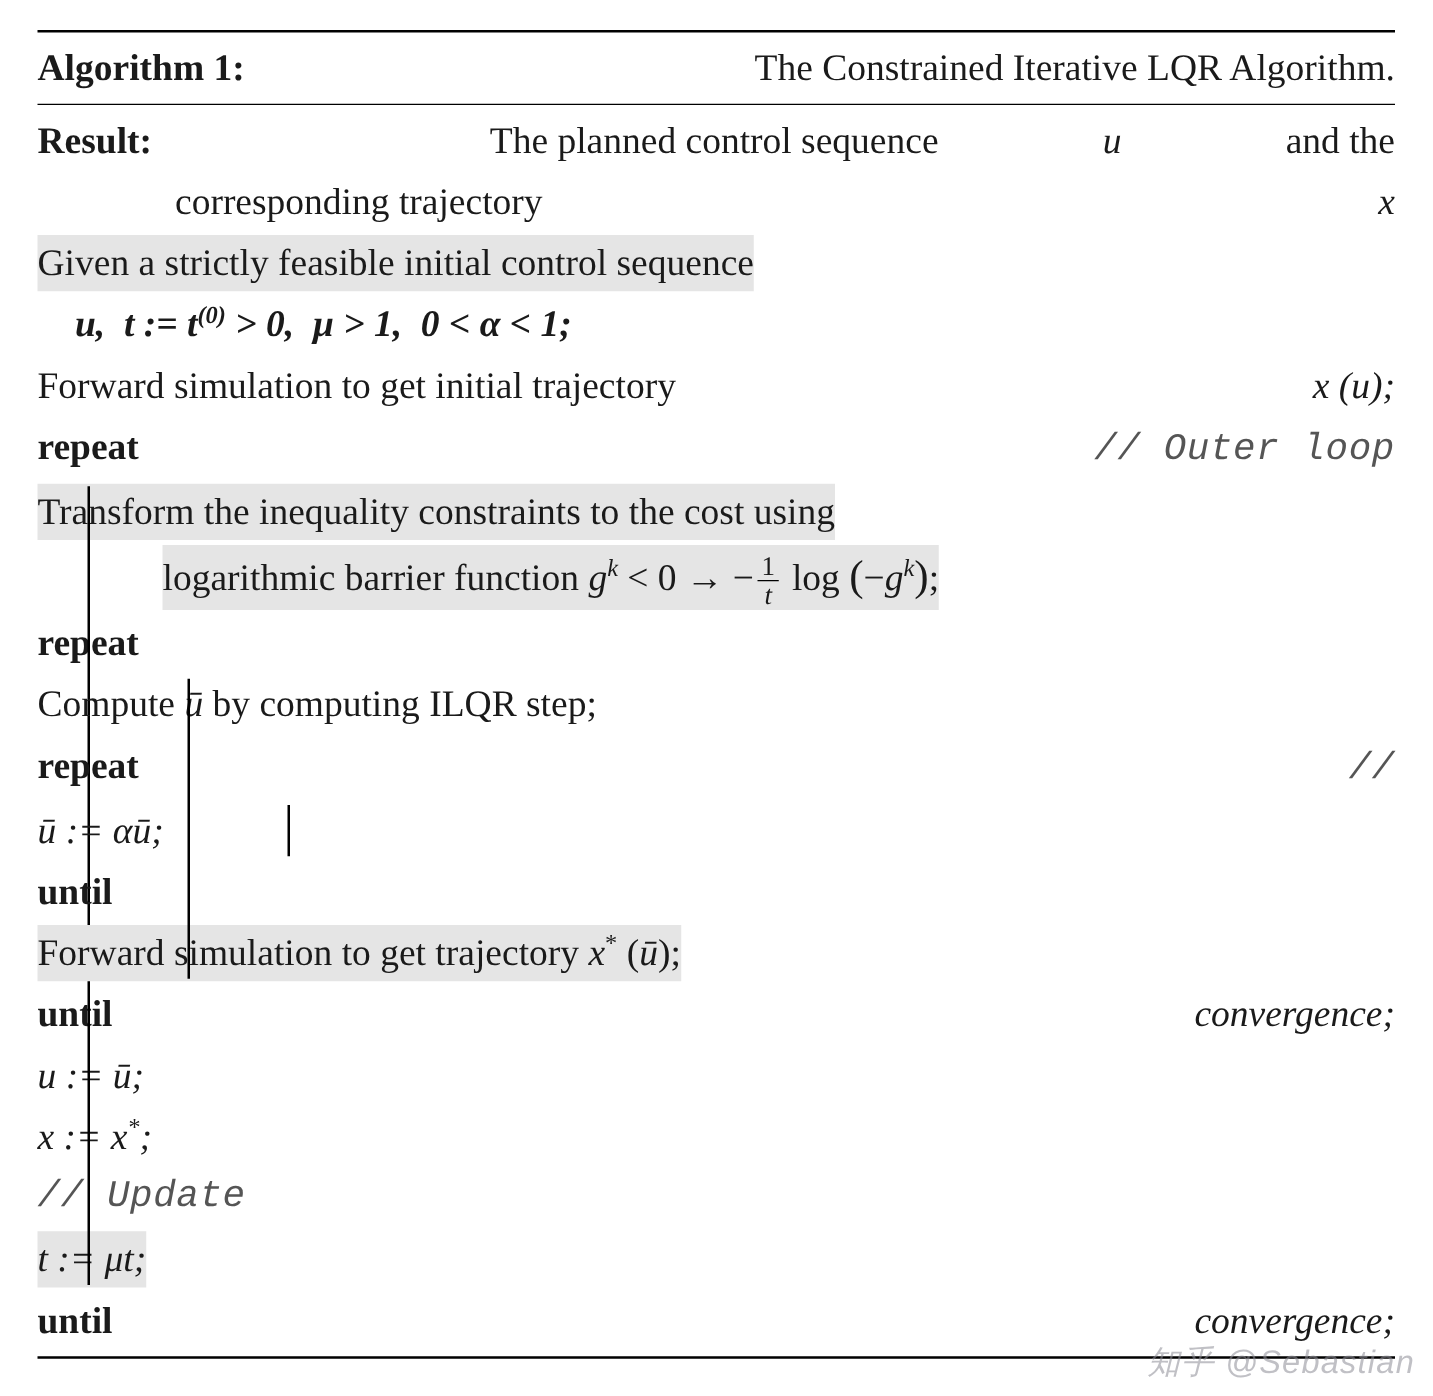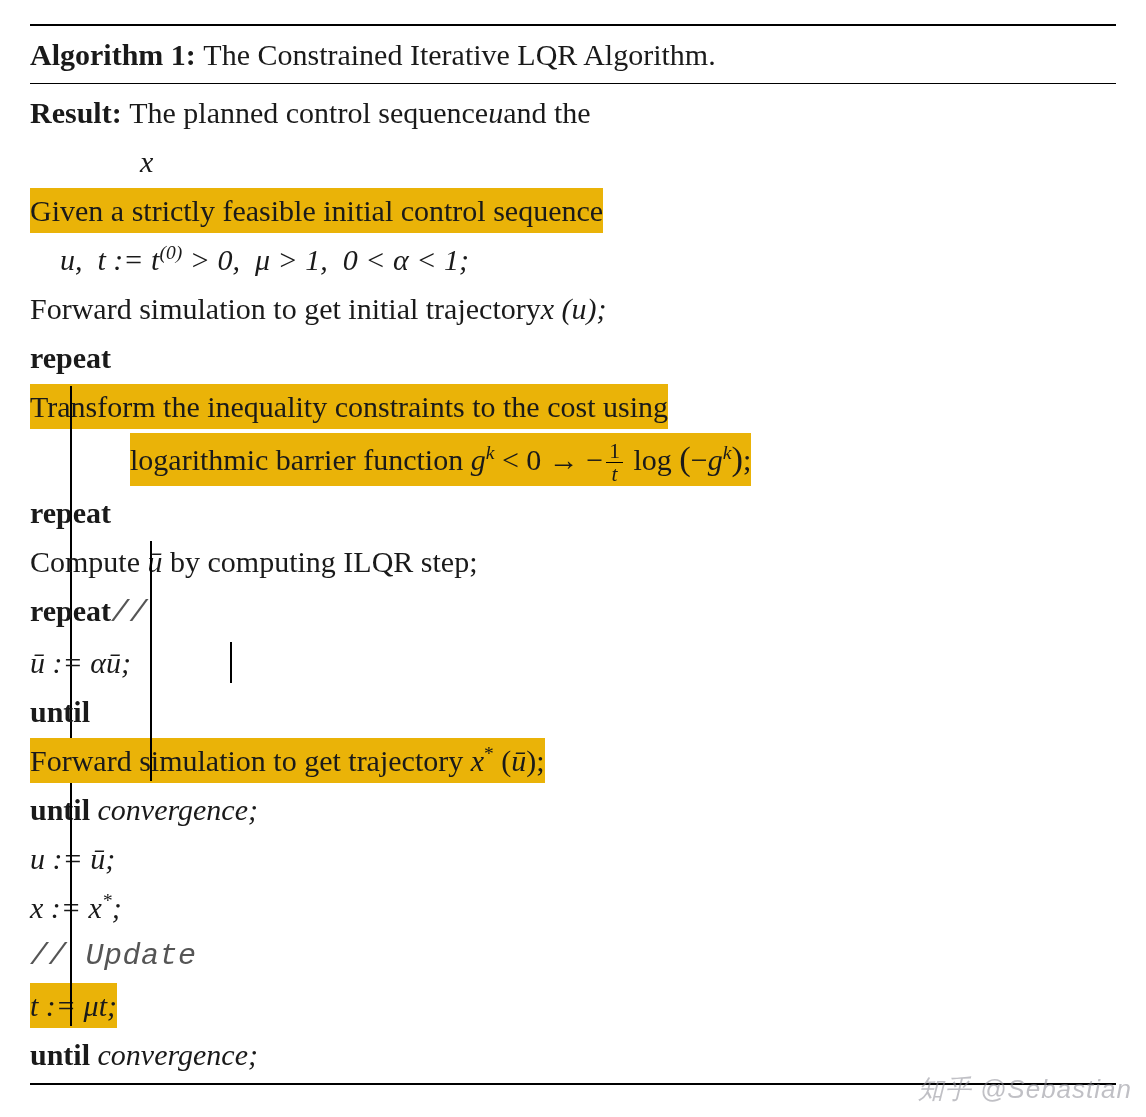--- a/index.html
+++ b/index.html
@@ -33,23 +33,24 @@
     letter-spacing: 0.5px;
   }
   .indent-1 { padding-left: 80px; }
   .indent-2 { padding-left: 160px; }
   .indent-3 { padding-left: 240px; }
   .line {
     display: flex;
     align-items: baseline;
     flex-wrap: wrap;
     padding: 2px 0;
+    justify-content: space-between;
   }
   .hl {
-    background: #eab308;
+    background: #e5e5e5;
   }
   .math {
     font-style: italic;
     font-family: 'Times New Roman', serif;
   }
   .sup { font-size: 0.65em; vertical-align: super; }
   .block-body {
     position: relative;
   }
   .block-body::before {
@@ -100,39 +101,41 @@
 <hr class="rule thin">
 
 <div class="line">
   <span class="bold">Result:</span>
   <span>&nbsp;</span>
   <span>The planned control sequence </span>
   <span class="math">u</span>
   <span> and the</span>
 </div>
 <div class="line" style="padding-left:110px;">
+  <span>corresponding trajectory </span>
   <span class="math">x</span>
 </div>
 
 <div class="line">
   <span class="hl">Given a strictly feasible initial control sequence</span>
 </div>
-<div class="line" style="padding-left:30px;">
+<div class="line" style="padding-left:30px;font-weight:bold;">
   <span class="math">
     <span style="font-style:italic;">u</span>,&nbsp;&nbsp;<span style="font-style:italic;">t</span> := <span style="font-style:italic;">t</span><span class="sup">(0)</span> &gt; 0,&nbsp;&nbsp;<span style="font-style:italic;">μ</span> &gt; 1,&nbsp;&nbsp;0 &lt; <span style="font-style:italic;">α</span> &lt; 1;
   </span>
 </div>
 
 <div class="line">
   <span>Forward simulation to get initial trajectory </span>
   <span class="math"><span style="font-style:italic;">x</span> (<span style="font-style:italic;">u</span>);</span>
 </div>
 
 <div class="line">
   <span class="bold">repeat</span>
+  <span class="mono-comment">// Outer loop</span>
 </div>
 
 <div class="block-body">
 
   <div class="line indent-1">
     <span class="hl">Transform the inequality constraints to the cost using</span>
   </div>
   <div class="line indent-1" style="padding-left:100px;">
     <span class="hl">
       <span>logarithmic barrier function </span><span class="math" style="font-style:italic;">g</span><span class="sup math" style="font-style:italic;">k</span> &lt; 0 → −<span class="frac">

